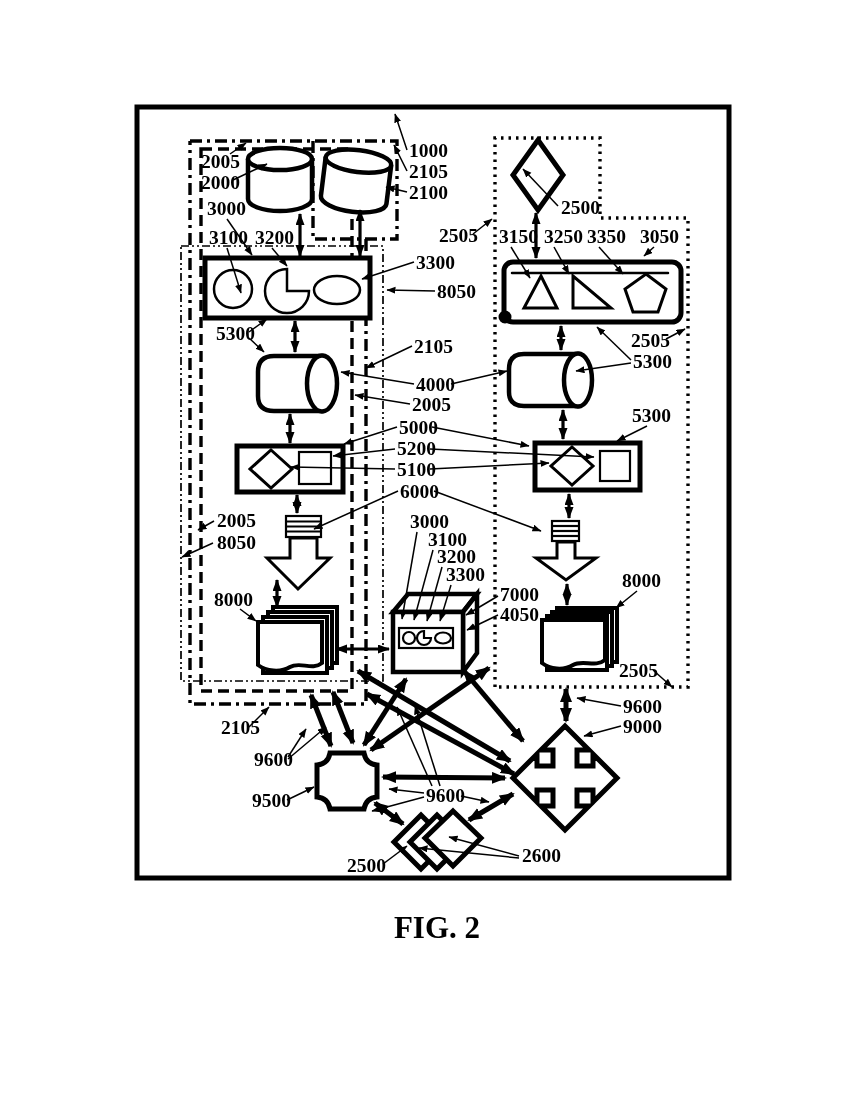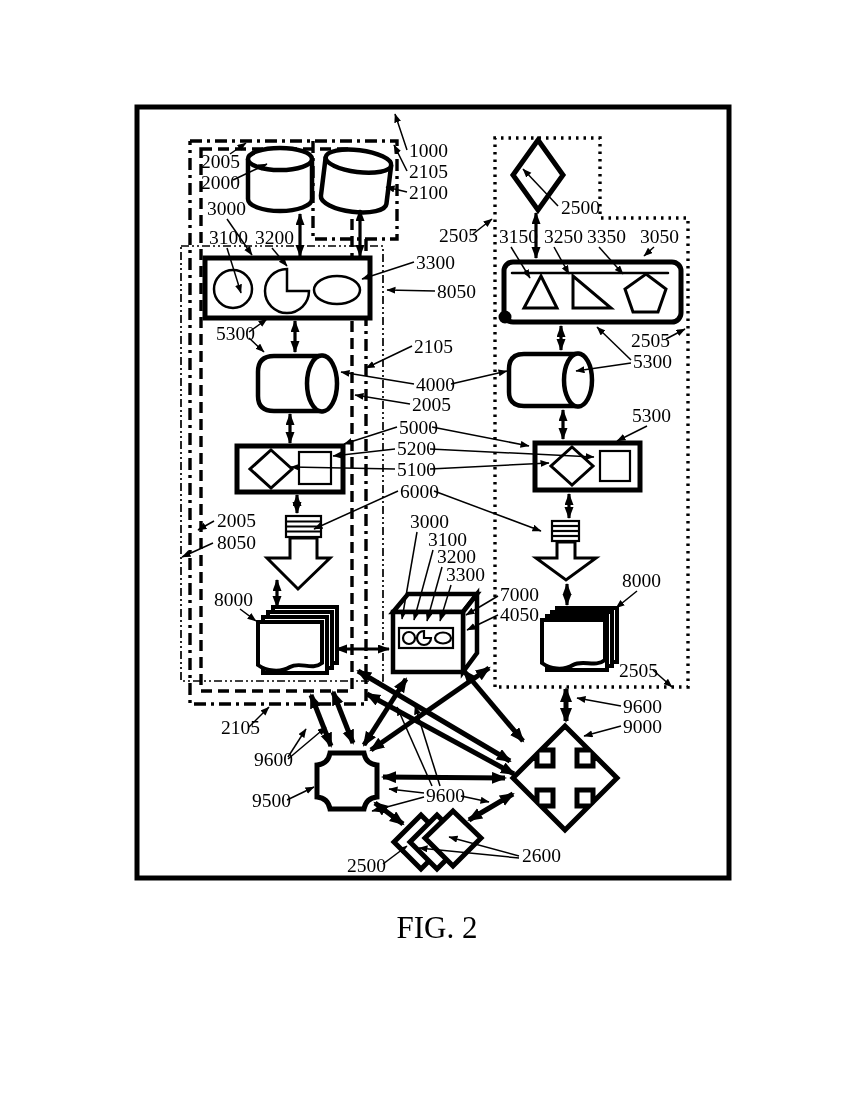--- a/index.html
+++ b/index.html
@@ -1,16 +1,16 @@
 <!DOCTYPE html>
 <html><head>
 <meta charset="utf-8">
 <style>
   html,body{margin:0;padding:0;background:#ffffff;}
-  .page{width:850px;height:1100px;position:relative;background:#ffffff;overflow:hidden;}
+  .page{width:850px;height:1100px;position:relative;background:#ffffff;overflow:hidden;font-weight:bold;}
   svg{display:block;}
   .lbl{font-family:"Liberation Serif",serif;font-size:19.5px;fill:#000000;}
   .caption{font-family:"Liberation Serif",serif;font-size:31px;fill:#000000;text-anchor:middle;}
   .ink{stroke:#000000;fill:none;}
   .wfill{stroke:#000000;fill:#ffffff;}
   .outer{stroke-width:5;}
   .b2105{stroke-width:3.4;stroke-dasharray:12 5 3 5;}
   .b2005{stroke-width:3.4;stroke-dasharray:11 6;}
   .b8050{stroke-width:1.7;stroke-dasharray:8 3 2 3 2 3;}
   .b2505{stroke-width:3.4;stroke-dasharray:2.5 5;}

